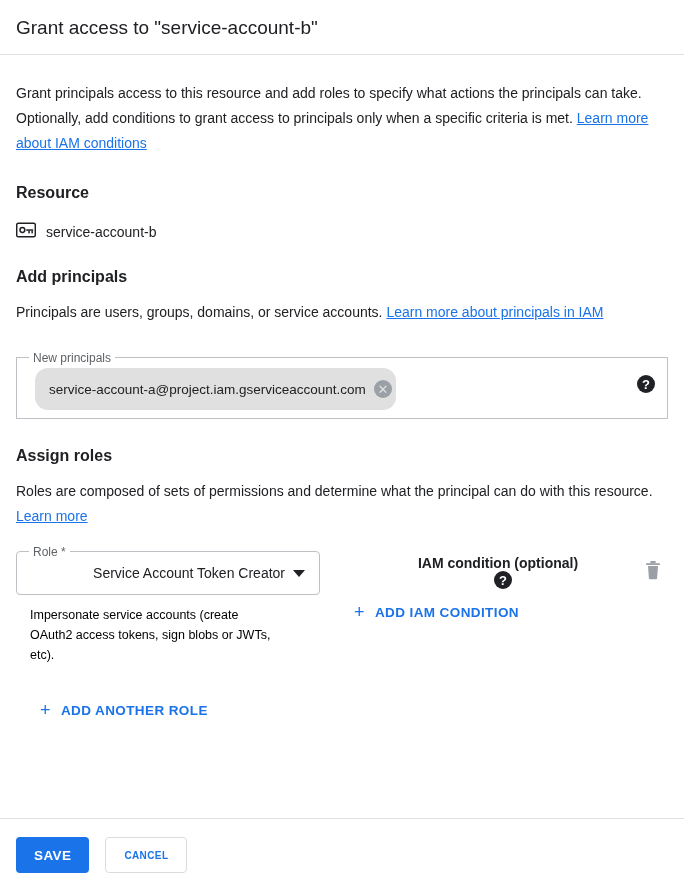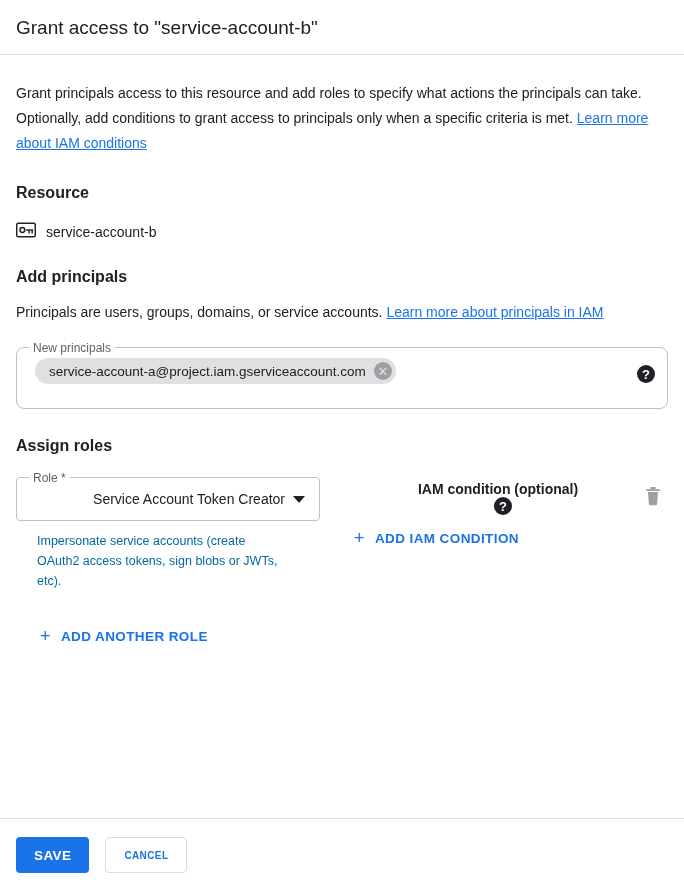--- a/index.html
+++ b/index.html
@@ -72,41 +72,41 @@
   .desc {
     margin-top: 14px;
     font-size: 14px;
     line-height: 25px;
     color: #202124;
     max-width: 645px;
   }
   
   .field-outline {
     position: relative;
-    margin-top: 22px;
+    margin-top: 32px;
     border: 1px solid #bdc1c6;
-    border-radius: 8px;
+    border-radius: 0;
     height: 62px;
     box-sizing: border-box;
   }
   .field-legend {
     position: absolute;
     top: -8px;
     left: 12px;
     background: #ffffff;
     padding: 0 4px;
     font-size: 12px;
     color: #5f6368;
     line-height: 16px;
   }
   .chip {
     position: absolute;
     top: 10px;
     left: 18px;
-    height: 26px;
+    height: 42px;
     display: inline-flex;
     align-items: center;
     background: #e0e0e0;
     border-radius: 13px;
     padding: 0 4px 0 14px;
     font-size: 13.5px;
     color: #202124;
     max-width: 560px;
   }
   .chip-label {
@@ -182,24 +182,24 @@
     width: 0;
     height: 0;
     border-left: 6px solid transparent;
     border-right: 6px solid transparent;
     border-top: 7px solid #202124;
     margin-left: 8px;
     flex: 0 0 auto;
   }
   .role-hint {
     margin-top: 10px;
-    margin-left: 21px;
+    margin-left: 14px;
     font-size: 12.5px;
     line-height: 20px;
-    color: #0369a1;
+    color: #000000;
     max-width: 250px;
   }
   .cond-col {
     flex: 1 1 auto;
     padding-left: 34px;
     padding-top: 4px;
   }
   .cond-head {
     display: flex;
     align-items: center;
@@ -329,20 +329,24 @@
       <span class="field-legend">New principals</span>
       <span class="chip">
         <span class="chip-label">service-account-a@project.iam.gserviceaccount.com</span>
         <span class="chip-remove">✕</span>
       </span>
       <span class="help-icon field-help">?</span>
     </div>
 
     <div class="section-title">Assign roles</div>
 
+    <div class="desc">
+      <span>Roles are composed of sets of permissions and determine what the principal can do with this resource.</span>
+      <a class="link">Learn more</a>
+    </div>
 
     <div class="roles-row">
 
       <div class="role-col">
         <div class="select-outline">
           <span class="field-legend">Role *</span>
           <span class="select-value">Service Account Token Creator</span>
           <span class="caret"></span>
         </div>
         <div class="role-hint">Impersonate service accounts (create OAuth2 access tokens, sign blobs or JWTs, etc).</div>

